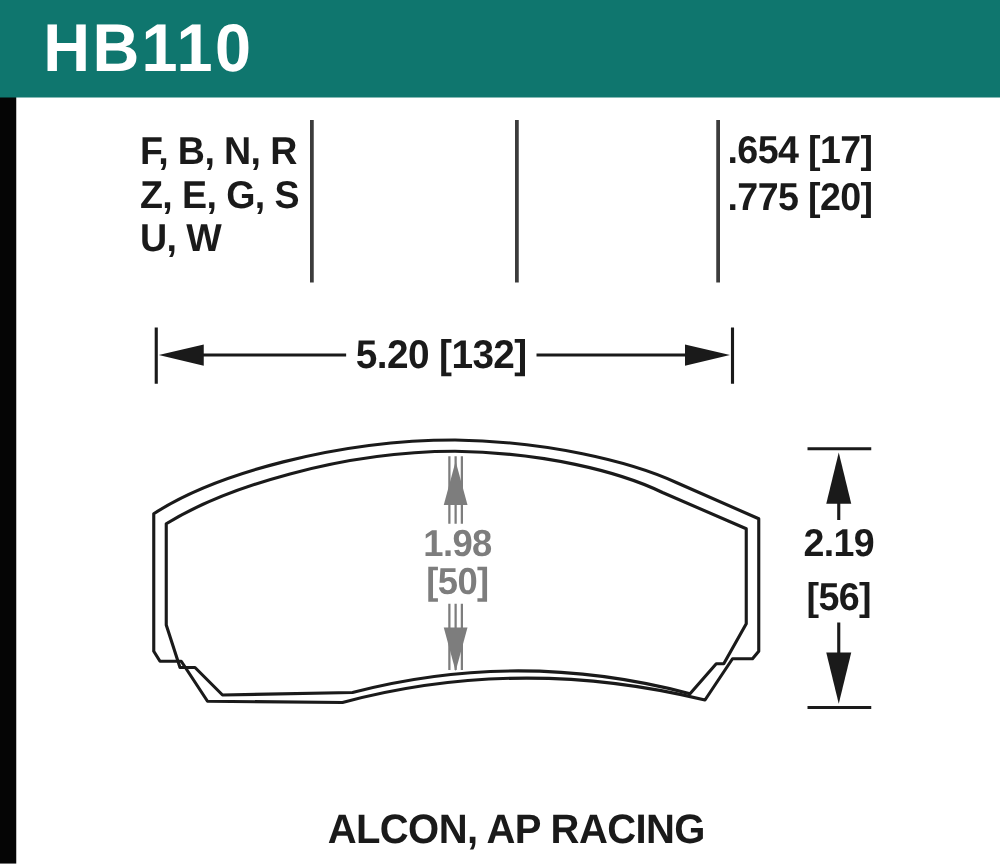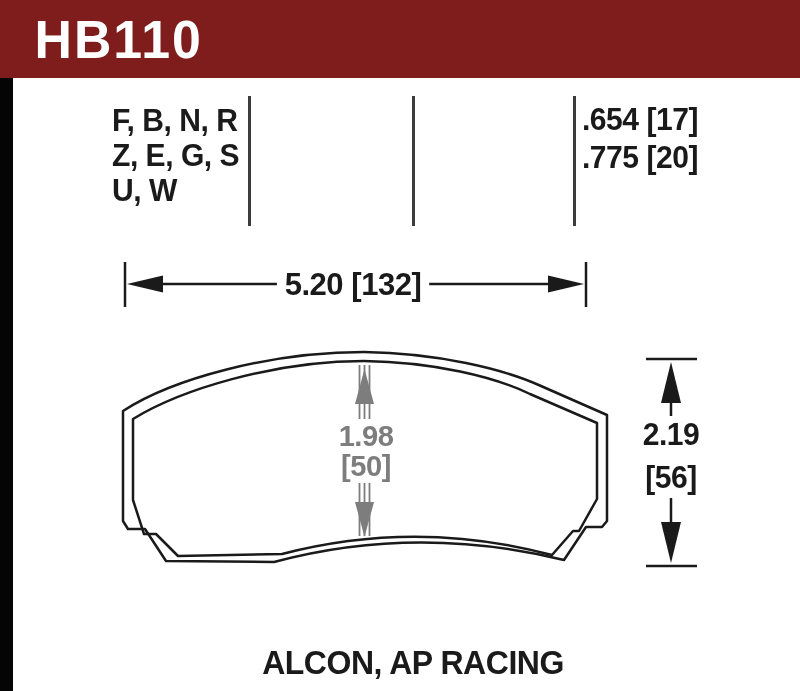--- a/index.html
+++ b/index.html
@@ -5,21 +5,21 @@
   html,body{margin:0;padding:0;}
   body{
     width:800px;height:691px;position:relative;overflow:hidden;
     background:#ffffff;
     font-family:"Liberation Sans", sans-serif;
     -webkit-font-smoothing:antialiased;
   }
   .abs{position:absolute;}
   
   .header{
-    left:0;top:0;width:800px;height:78px;background:#7f1d1d;
+    left:0;top:0;width:800px;height:78px;background:#0f766e;
     display:flex;align-items:center;text-align:right;
   }
   .part-number{
     color:#ffffff;font-size:54px;font-weight:700;letter-spacing:2px;
     padding-left:36px;line-height:1;transform:scaleX(.96);transform-origin:left center;
   }
   
   .left-bar{left:0;top:0;width:13px;height:691px;background:#050505;}
   
   .compounds{

